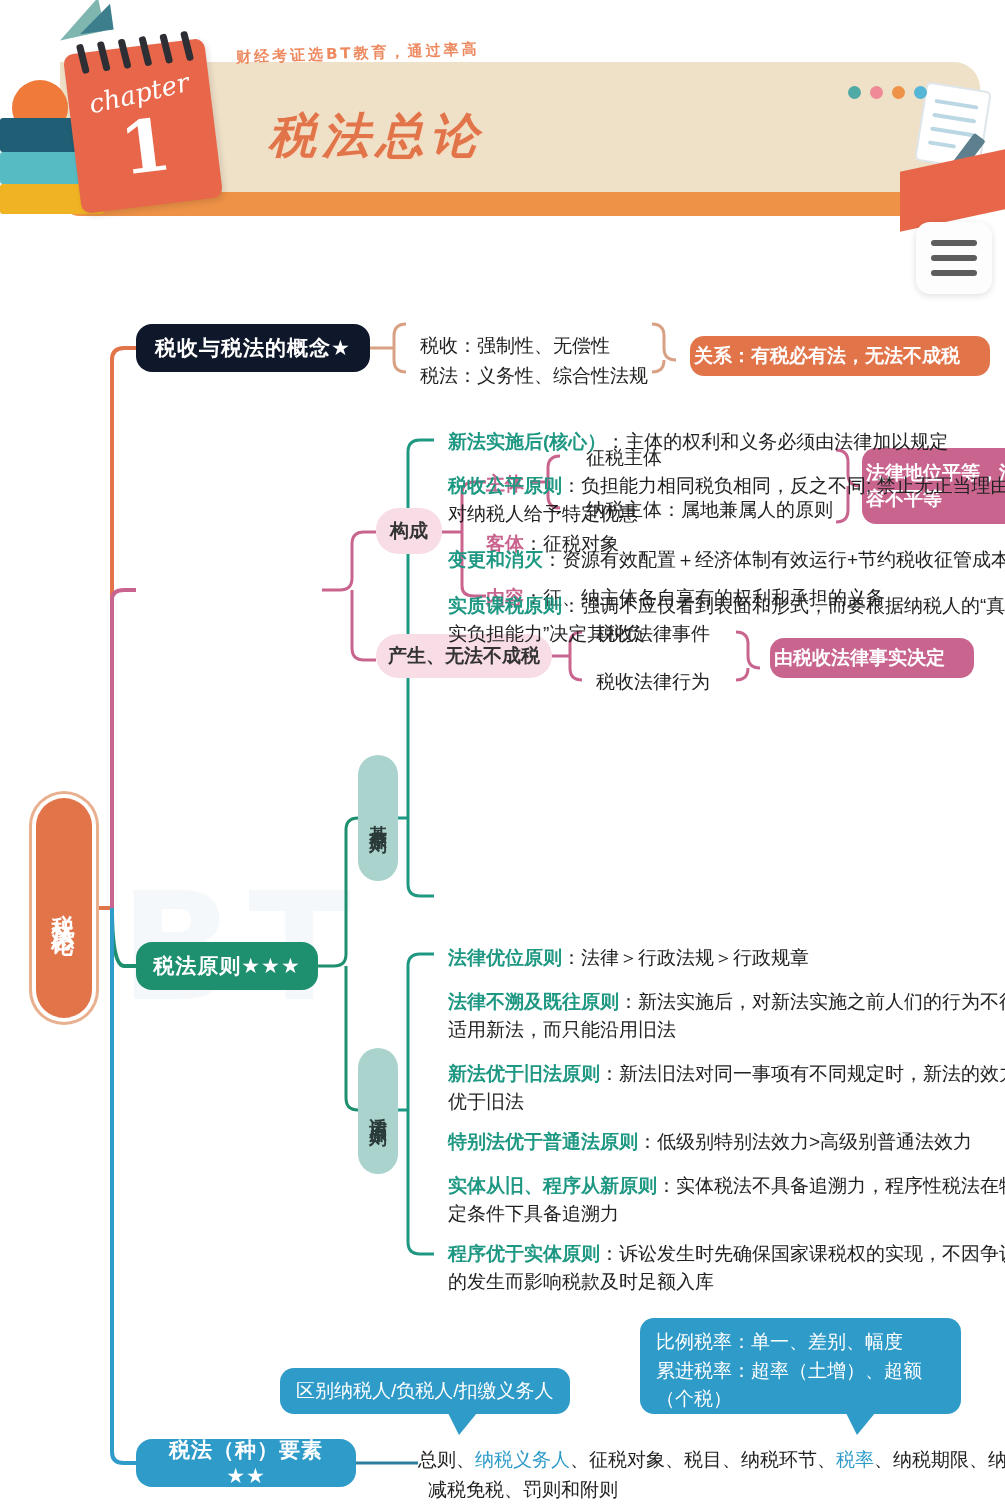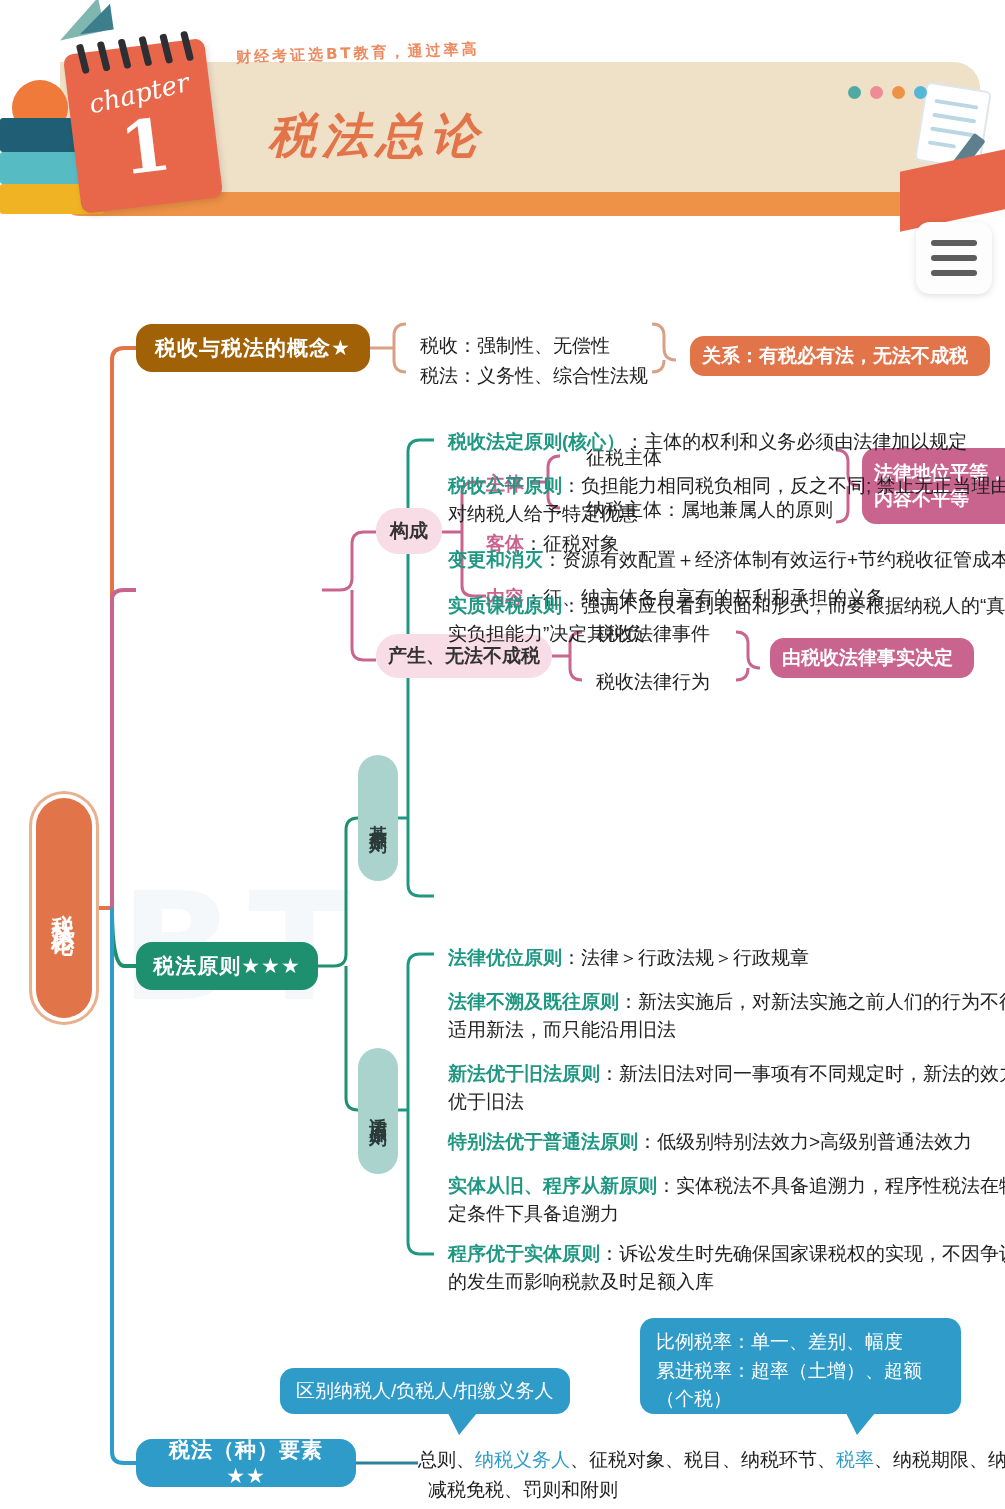--- a/index.html
+++ b/index.html
@@ -126,21 +126,21 @@
   }
 
   .leaf { position:absolute; font-size:19px; color:#222; line-height:1.45; }
   .k-green { color:#1E9882; font-weight:bold; }
   .k-pink { color:#C9648F; font-weight:bold; }
   .k-blue { color:#2E9BC9; font-weight:normal; }
 
   .badge {
     position:absolute; display:flex; align-items:center; justify-content:flex-start;
     border-radius:14px; color:#fff; font-weight:bold; font-size:19px;
-    padding:7px 12px; line-height:1.35;
+    padding:7px 4px; line-height:1.35;
   }
   .bubble {
     position:absolute; border-radius:14px; color:#fff;
     font-size:19px; padding:10px 16px; line-height:1.5; background:#2E9BC9;
   }
   .bubble-tail {
     position:absolute; width:0; height:0;
     border-left:11px solid transparent; border-right:18px solid transparent;
     border-top:22px solid #2E9BC9;
   }
@@ -251,21 +251,21 @@
     <path d="M420 654 L434 654" stroke="#1E9882" stroke-width="3" fill="none"></path>
     <path d="M420 954 L434 954" stroke="#1E9882" stroke-width="3" fill="none"></path>
 
     <path d="M356 1163 L418 1163" stroke="#2E7E9E" stroke-width="3" fill="none"></path>
   </svg>
 
   <div class="root-node">
     <span class="vtext">税法总论</span>
   </div>
 
-  <div class="node node-main" style="left:136px; top:24px; width:234px; height:48px; background:#a16207;">
+  <div class="node node-main" style="left:136px; top:24px; width:234px; height:48px; background:#0f172a;">
     <span>税收与税法的概念★</span>
   </div>
   <div class="leaf" style="left:420px; top:32px;">税收：强制性、无偿性</div>
   <div class="leaf" style="left:420px; top:62px;">税法：义务性、综合性法规</div>
   <div class="badge" style="left:690px; top:36px; width:300px; height:40px; background:#E2744A;">关系：有税必有法，无法不成税</div>
 
 
   <div class="pill-sub" style="left:376px; top:208px; width:66px; height:46px; background:#F8DCE6; color:#333;">
     <span>构成</span>
   </div>
@@ -293,21 +293,21 @@
 
   <div class="node node-main" style="left:136px; top:642px; width:182px; height:48px; background:#1E9070;">
     <span>税法原则★★★</span>
   </div>
 
   <div class="pill-sub" style="left:358px; top:455px; width:40px; height:126px; background:#ABD3CE; color:#2b3b3a; font-size:18px;">
     <span class="vtext" style="letter-spacing:4px;">基本原则</span>
   </div>
 
   <div class="leaf" style="left:448px; top:128px; width:560px;">
-    <span class="k-green">税收法定原则(核心）</span><span>：主体的权利和义务必须由法律加以规定</span>
+    <span class="k-green">新法实施后(核心）</span><span>：主体的权利和义务必须由法律加以规定</span>
   </div>
   <div class="leaf" style="left:448px; top:172px; width:570px;">
     <span class="k-green">税收公平原则</span><span>：负担能力相同税负相同，反之不同; 禁止无正当理由对纳税人给予特定优惠</span>
   </div>
   <div class="leaf" style="left:448px; top:246px; width:570px;">
     <span class="k-green">变更和消灭</span><span>：资源有效配置＋经济体制有效运行+节约税收征管成本</span>
   </div>
   <div class="leaf" style="left:448px; top:292px; width:570px;">
     <span class="k-green">实质课税原则</span><span>：强调不应仅看到表面和形式，而要根据纳税人的“真实负担能力”决定其税负</span>
   </div>

